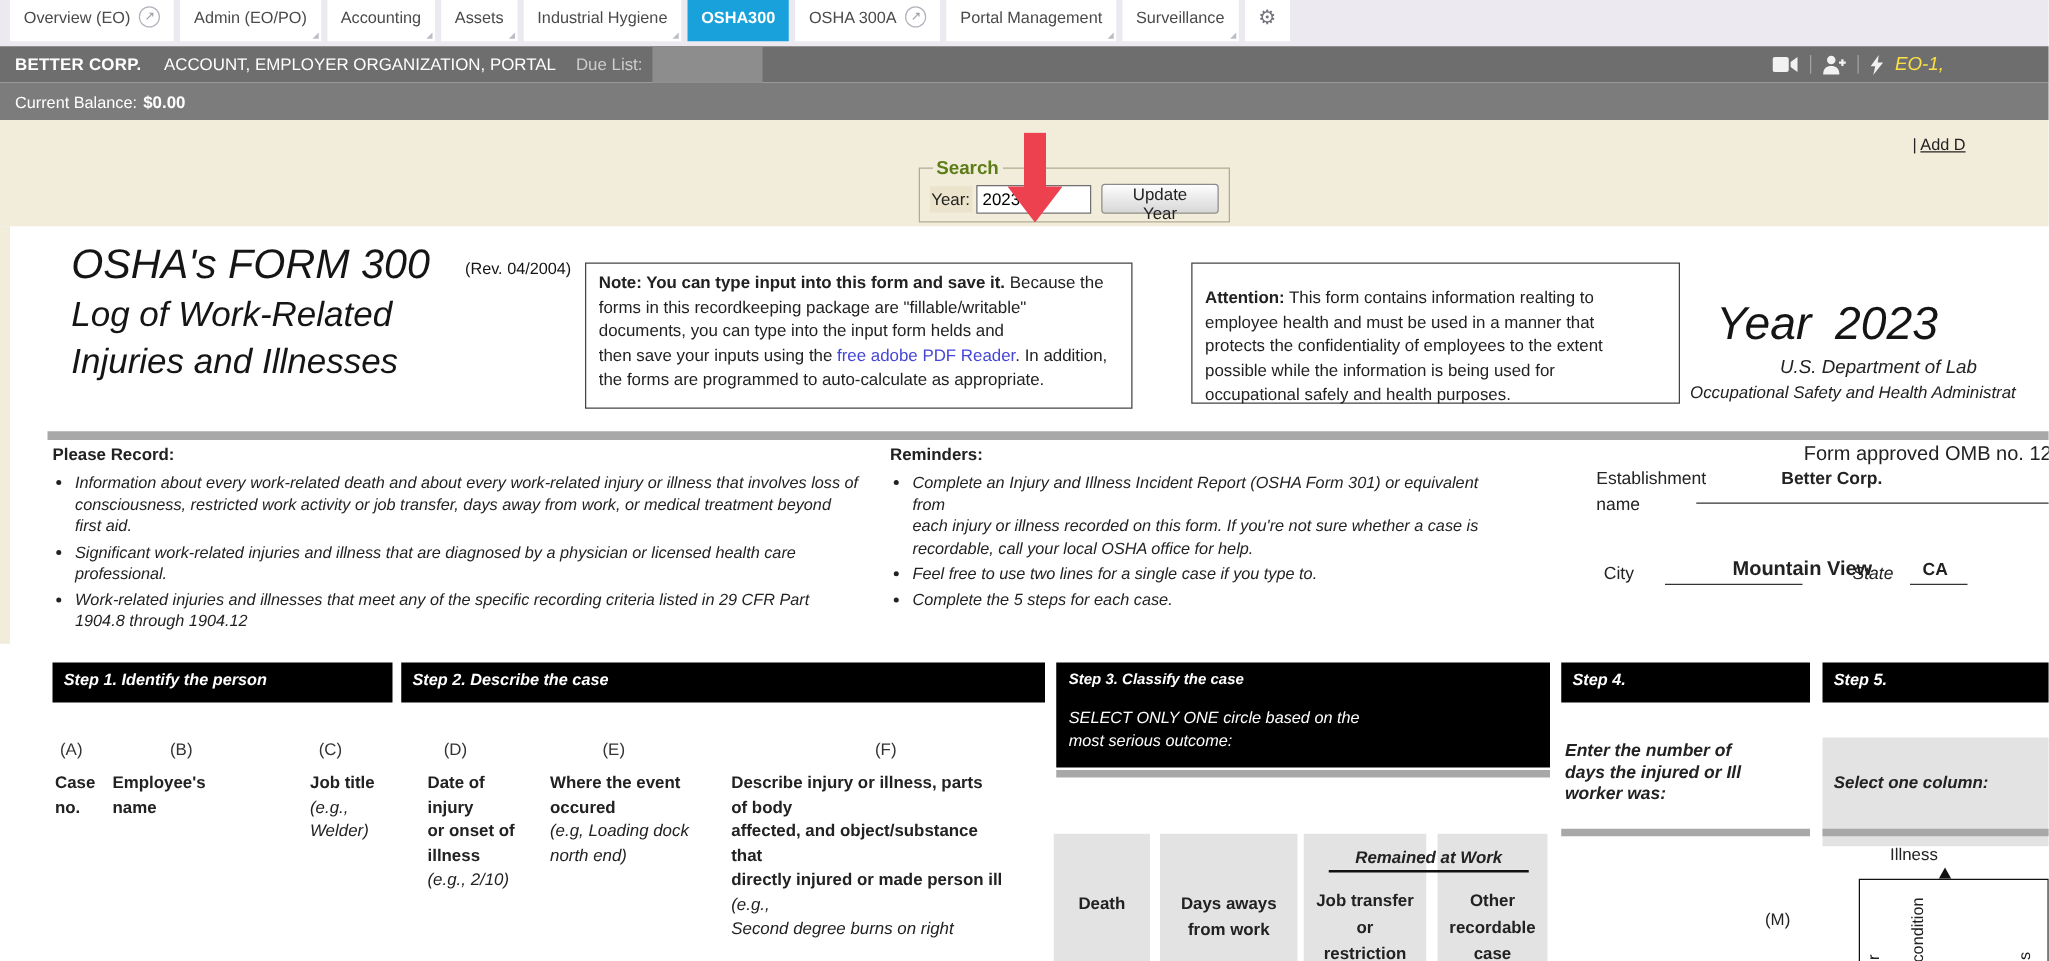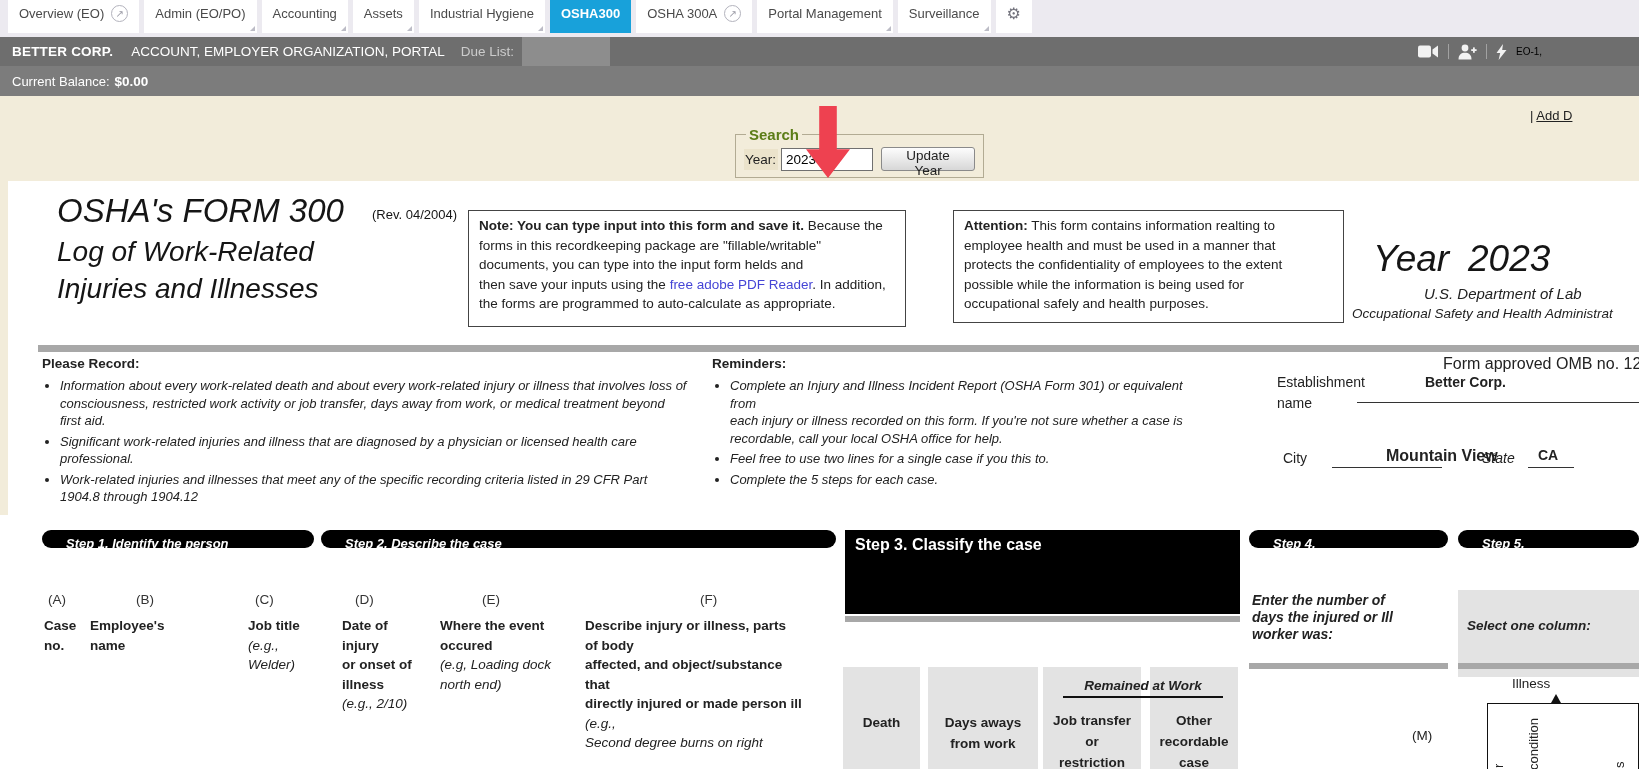--- a/index.html
+++ b/index.html
@@ -40,21 +40,21 @@
   }
   .bar1 .company { font-weight:bold; margin-left:12px; letter-spacing:.2px; }
   .bar1 .context { margin-left:18px; }
   .bar1 .duelabel { margin-left:16px; color:#cccccc; }
   .duebox { width:88px; height:29px; background:#8d8d8d; margin-left:8px; }
   .bar1-right {
     position:absolute; left:1418px; top:0; height:29px;
     display:flex; align-items:center; gap:9px;
   }
   .vsep { width:1px; height:15px; background:#a2a2a2; }
-  .bar1-right .userlabel { color:#000000; font-size:10px; white-space:nowrap; }
+  .bar1-right .userlabel { color:#fde047; font-size:15px; white-space:nowrap;font-style:italic; }
   .icnbtn { display:flex; align-items:center; cursor:pointer; }
 
   .bar2 {
     position:absolute; top:66px; left:0; width:1639px; height:30px;
     background:#7c7c7c; color:#fff; font-size:13px;
     display:flex; align-items:center; padding-left:12px;
   }
   .bar2 b { margin-left:5px; font-size:13.5px; }
 
   
@@ -96,21 +96,21 @@
   .fsub   { position:absolute; left:57px; top:233px; font-size:28px; font-style:italic; line-height:37px; color:#151515; }
 
   .notebox {
     position:absolute; left:468px; top:210px; width:438px; height:117px;
     border:1px solid #444; padding:5px 10px; font-size:13.5px; line-height:19.5px; background:#fff;
   }
   .notebox .hd { font-weight:bold; }
   .notelink { color:#4545d6; cursor:pointer; }
   .attnbox {
     position:absolute; left:953px; top:210px; width:391px; height:113px;
-    border:1px solid #444; padding:5px 10px; font-size:13.5px; line-height:19.5px; background:#fff;
+    border:1px solid #444; padding:17px 10px; font-size:13.5px; line-height:19.5px; background:#fff;
   }
   .attnbox .hd { font-weight:bold; }
 
   .yearword  { position:absolute; left:1373px; top:238px; font-size:37px; font-style:italic; color:#151515; }
   .yearvalue { position:absolute; left:1468px; top:238px; font-size:37px; font-style:italic; color:#151515; }
   .deptline   { position:absolute; left:1424px; top:285px; font-size:15px; font-style:italic; white-space:nowrap; }
   .agencyline { position:absolute; left:1352px; top:306px; font-size:13.5px; font-style:italic; white-space:nowrap; }
 
   .divbar { position:absolute; left:38px; top:345px; width:1601px; height:7px; background:#a8a8a8; }
 
@@ -134,28 +134,28 @@
   .estline   { position:absolute; left:1357px; top:402px; width:282px; height:1px; background:#333; }
   .citylabel { position:absolute; left:1283px; top:450px; font-size:14px; }
   .cityvalue { position:absolute; left:1338px; top:447px; font-size:16px; font-weight:bold;padding-left:48px; }
   .cityline  { position:absolute; left:1332px; top:467px; width:110px; height:1px; background:#333; }
   .statelabel{ position:absolute; left:1482px; top:450px; font-size:14px;font-style:italic; }
   .statevalue{ position:absolute; left:1538px; top:447px; font-size:14px; font-weight:bold; }
   .stateline { position:absolute; left:1528px; top:467px; width:46px; height:1px; background:#333; }
 
   
   .stepbar {
-    position:absolute; top:530px; height:18px; background:#000; color:#fff;
-    font-size:13px; font-weight:bold; font-style:italic; line-height:28px; padding-left:24px;border-radius:12px;
+    position:absolute; top:530px; height:32px; background:#000; color:#fff;
+    font-size:13px; font-weight:bold; font-style:italic; line-height:28px; padding-left:9px;
   }
   .step3box {
     position:absolute; left:845px; top:530px; width:395px; height:84px;
     background:#000; color:#fff; padding:6px 0 0 10px;
   }
-  .step3box .t { font-size:16px; font-weight:bold; }
+  .step3box .t { font-size:12px; font-weight:bold; font-style:italic; }
   .step3box .n { font-size:13px; font-style:italic; margin-top:14px; line-height:19px; }
   .graybar { position:absolute; height:6px; background:#a8a8a8; }
 
   
   .colletter { position:absolute; top:592px; font-size:13.5px; color:#333; }
   .coltitle  { position:absolute; top:616px; font-size:13.5px; font-weight:bold; line-height:19.5px; white-space:pre-line; }
   .colex     { font-weight:normal; font-style:italic; }
 
   
   .shadecol { position:absolute; top:667px; height:102px; background:#e3e3e3; }
@@ -315,41 +315,43 @@
 professional.</li>
   <li>Work-related injuries and illnesses that meet any of the specific recording criteria listed in 29 CFR Part
 1904.8 through 1904.12</li>
 </ul>
 
 <div class="remhead">Reminders:</div>
 <ul class="remlist">
   <li>Complete an Injury and Illness Incident Report (OSHA Form 301) or equivalent from
 each injury or illness recorded on this form. If you're not sure whether a case is
 recordable, call your local OSHA office for help.</li>
-  <li>Feel free to use two lines for a single case if you this to.</li>
+  <li>Feel free to use two lines for a single case if you type to.</li>
   <li>Complete the 5 steps for each case.</li>
 </ul>
 
 <div class="omb">Form approved OMB no. 121</div>
 
 <div class="estlabel pre">Establishment
 name</div>
 <div class="estvalue">Better Corp.</div>
 <div class="estline"></div>
 <div class="citylabel">City</div>
 <div class="cityvalue">Mountain View</div>
 <div class="cityline"></div>
 <div class="statelabel">State</div>
 <div class="statevalue">CA</div>
 <div class="stateline"></div>
 
 <div class="stepbar" style="left:42px;width:272px;">Step 1. Identify the person</div>
 <div class="stepbar" style="left:321px;width:515px;">Step 2. Describe the case</div>
 <div class="step3box">
   <div class="t">Step 3. Classify the case</div>
+  <div class="n pre">SELECT ONLY ONE circle based on the
+most serious outcome:</div>
 </div>
 <div class="graybar" style="left:845px;top:616px;width:395px;"></div>
 <div class="stepbar" style="left:1249px;width:199px;">Step 4.</div>
 <div class="stepbar" style="left:1458px;width:181px;">Step 5.</div>
 
 <div class="colletter" style="left:48px;">(A)</div>
 <div class="colletter" style="left:136px;">(B)</div>
 <div class="colletter" style="left:255px;">(C)</div>
 <div class="colletter" style="left:355px;">(D)</div>
 <div class="colletter" style="left:482px;">(E)</div>

